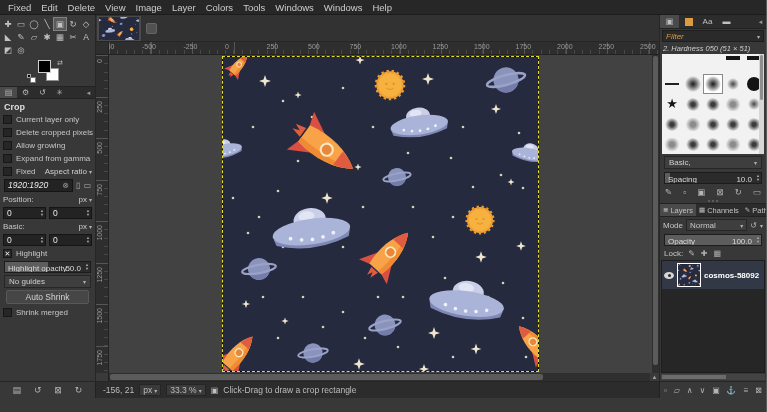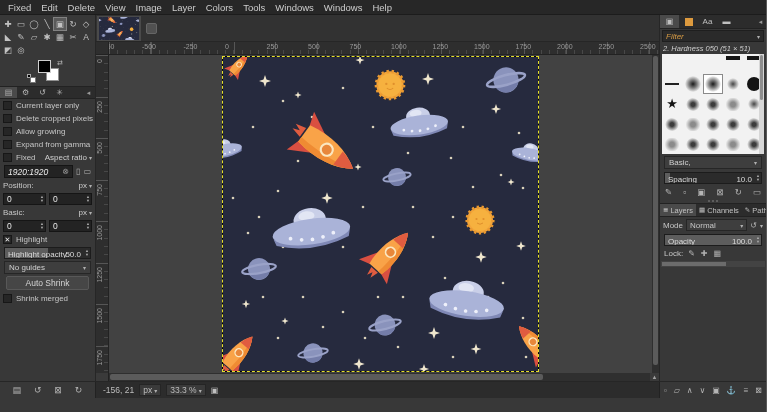--- a/index.html
+++ b/index.html
@@ -29,21 +29,21 @@
 .ldtabs{display:flex;height:13px;background:#2c2c2c;border-top:1px solid #222;border-bottom:1px solid #222}
 .ldtab{width:17px;text-align:center;font-size:8px;line-height:12px;color:#b5b5b5}
 .ldtab.active{background:#4a4a4a}
 .ldtab-menu{margin-left:auto;width:13px;text-align:center;font-size:7px;line-height:12px;color:#999}
 .crop-title{font-size:9px;font-weight:bold;color:#dedede;padding:3px 4px 1px}
 .optrow{display:flex;align-items:center;gap:4px;padding:2px 3px;font-size:8px;color:#c6c6c6;white-space:nowrap;overflow:hidden}
 .cb{width:9px;height:9px;background:#262626;border:1px solid #171717;color:#ececec;font-size:7px;line-height:8px;text-align:center;flex:none}
 .dd-inline{margin-left:auto;display:flex;gap:2px;align-items:center;color:#cfcfcf}
 .chev{font-size:6px;color:#b0b0b0}
 .fieldrow{display:flex;align-items:center;gap:3px;margin:1px 4px}
-.field{flex:1;background:#232323;border:1px solid #151515;color:#ececec;font-size:8.5px;font-style:italic;padding:1px 3px;display:flex;align-items:center;height:13px}
+.field{flex:1;background:#232323;border:1px solid #151515;color:#ececec;font-size:8.5px;font-style:italic;padding:1px 3px;display:flex;align-items:flex-end;height:13px}
 .field .clear{margin-left:auto;font-style:normal;color:#9a9a9a;font-size:8px}
 .pagei{color:#b0b0b0;font-size:8px}
 .spinrow{display:flex;gap:3px;padding:1px 3px}
 .spin{flex:1;display:flex;align-items:center;background:#232323;border:1px solid #151515;font-size:8.5px;color:#e8e8e8;padding:0 1px 0 3px;height:12px}
 .spin .arr{margin-left:auto;display:flex;flex-direction:column;font-size:4px;color:#aaa;line-height:4px}
 .slider{position:relative;margin:1px 4px;height:12px;background:#2b2b2b;border:1px solid #1c1c1c;font-size:8px;color:#dadada;overflow:hidden}
 .slider .fill{position:absolute;top:0;bottom:0;left:0;background:#5d5d5d}
 .slider .lab{position:absolute;left:3px;top:2px}
 .slider .val{position:absolute;right:9px;top:2px}
 .slider .arr{position:absolute;right:1px;top:1px;display:flex;flex-direction:column;font-size:4px;color:#aaa;line-height:4px}
@@ -171,20 +171,21 @@
         <span class="sw-fg"></span>
         <span class="sw-swap">⇄</span>
       </div>
       <div class="ldtabs" id="ldtabs">
           <span class="ldtab active">▤</span>
           <span class="ldtab">⚙</span>
           <span class="ldtab">↺</span>
           <span class="ldtab">✳</span>
           <span class="ldtab-menu">◂</span>
         </div>
+      <div class="crop-title">Crop</div>
       <div id="crop-checks">
           <div class="optrow">
             <span class="cb"></span>
             <span>Current layer only</span>
           </div>
           <div class="optrow">
             <span class="cb"></span>
             <span>Delete cropped pixels</span>
           </div>
           <div class="optrow">
@@ -601,20 +602,29 @@
           </span>
       </div>
       <div class="lock-row">
         <span>Lock:</span>
         <span id="lock-icons" style="display:flex;gap:6px">
             <span class="micon">✎</span>
             <span class="micon">✚</span>
             <span class="micon">▦</span>
           </span>
       </div>
+      <div class="layer-list" id="layer-list">
+          <div class="layer-row">
+            <span class="eye"></span>
+            <span class="lthumb"><svg width="22" height="22" viewBox="0 0 315 314" preserveAspectRatio="xMidYMid meet">
+                <use href="#scene-g"></use>
+              </svg></span>
+            <span class="lname">cosmos-58092</span>
+          </div>
+        </div>
       <div class="layer-hscroll">
           <i></i>
         </div>
     </div>
   </div>
 
   <div class="bottom-strip">
     <div class="bfoot-left" id="left-footer">
         <span class="ficon">▤</span>
         <span class="ficon">↺</span>
@@ -625,20 +635,21 @@
       <span>-156, 21</span>
       <span class="sb-select">
         <span>px</span>
         <span class="chev">▾</span>
       </span>
       <span class="sb-select">
         <span>33.3 %</span>
         <span class="chev">▾</span>
       </span>
       <span class="sb-icon">▣</span>
+      <span>Click-Drag to draw a crop rectangle</span>
     </div>
     <div class="bfoot-right" id="right-footer">
         <span class="ficon">▫</span>
         <span class="ficon">▱</span>
         <span class="ficon">∧</span>
         <span class="ficon">∨</span>
         <span class="ficon">▣</span>
         <span class="ficon">⚓</span>
         <span class="ficon">≡</span>
         <span class="ficon">⊠</span>

